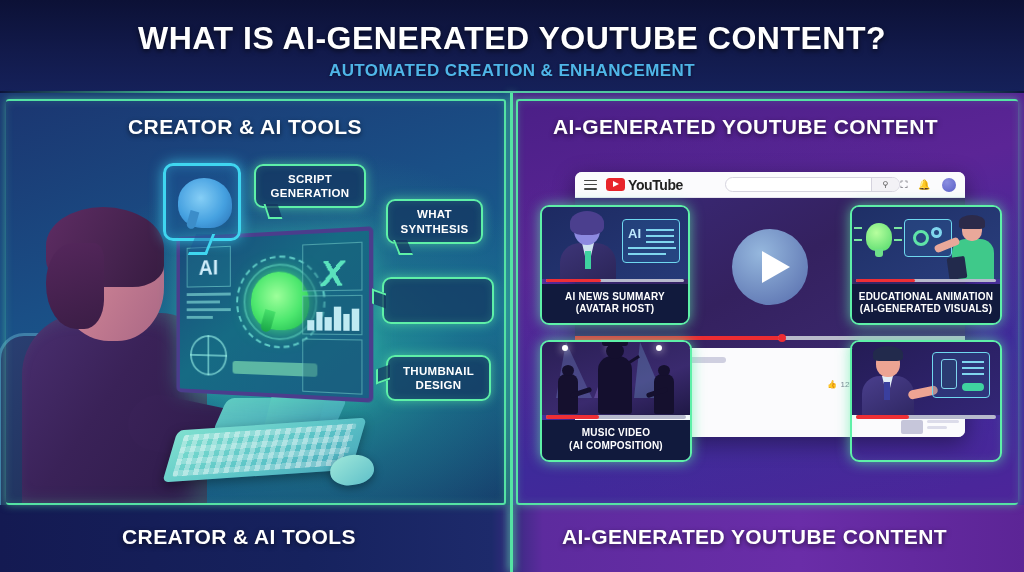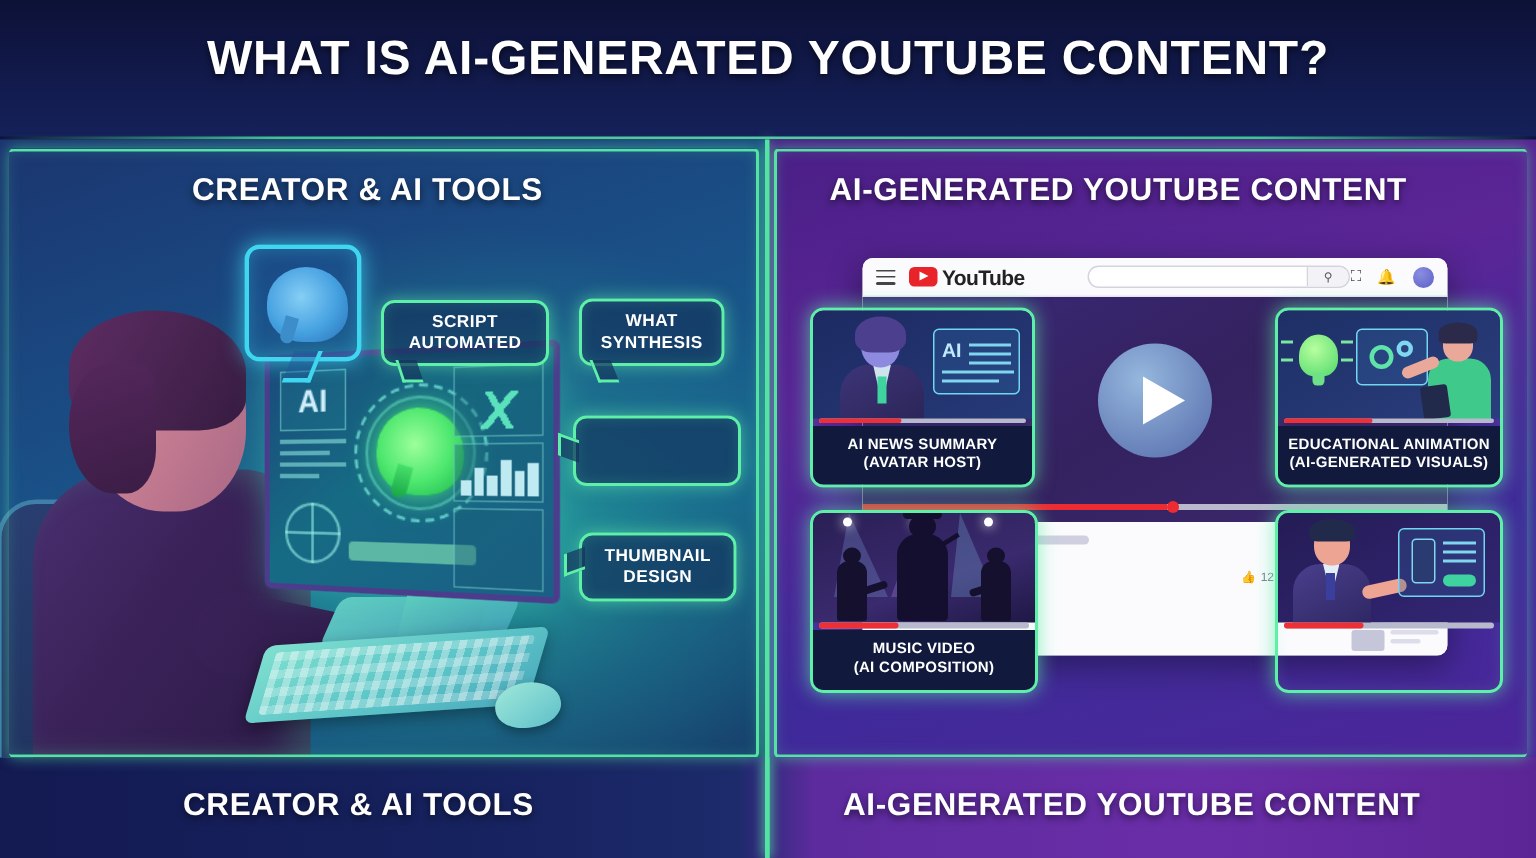--- a/index.html
+++ b/index.html
@@ -249,21 +249,21 @@
     box-shadow:0 0 11px rgba(94,240,168,.6), inset 0 0 9px rgba(94,240,168,.16);
     color:#ffffff; font-size:11.5px; font-weight:bold; line-height:1.25;
     text-align:center; letter-spacing:.3px;
     display:flex; align-items:center; justify-content:center;
     padding:4px 9px;
   }
   .callout .tail{
     position:absolute; width:14px; height:15px;
     background:rgba(20,52,94,.72);
   }
-  .c1{ left:254px; top:164px; width:112px; height:44px;margin-top:36px; }
+  .c1{ left:254px; top:164px; width:112px; height:44px; }
   .c1 .tail{ left:10px; bottom:-13px; border-left:2px solid #5ef0a8; border-bottom:2px solid #5ef0a8; transform:skewX(18deg); }
   .c2{ left:386px; top:199px; width:97px; height:45px; }
   .c2 .tail{ left:8px; bottom:-13px; border-left:2px solid #5ef0a8; border-bottom:2px solid #5ef0a8; transform:skewX(22deg); }
   .c3{ left:382px; top:277px; width:112px; height:47px; }
   .c3 .tail{ left:-12px; top:12px; border-left:2px solid #5ef0a8; border-top:2px solid #5ef0a8; transform:skewY(20deg); }
   .c4{ left:386px; top:355px; width:105px; height:46px; }
   .c4 .tail{ left:-12px; top:10px; border-left:2px solid #5ef0a8; border-bottom:2px solid #5ef0a8; transform:skewY(-20deg); }
 
   
   .yt-monitor{
@@ -438,20 +438,21 @@
   .pr-txt i{ display:block; width:22px; height:2px; background:#7fd6ee; margin-bottom:4px; }
   .pr-btn{ position:absolute; right:5px; bottom:6px; width:22px; height:8px; background:#3fd3a0; border-radius:4px; }
 </style>
 </head>
 <body>
 
 <div id="stage">
 
   <div class="title-band">
     <div class="main-title">WHAT IS AI-GENERATED YOUTUBE CONTENT?</div>
+    <div class="sub-title">AUTOMATED CREATION &amp; ENHANCEMENT</div>
   </div>
 
   <div class="panel panel-left">
 
     <div class="desk"></div>
   </div>
 
   <div class="creator">
     <div class="chair"></div>
     <div class="torso"></div>
@@ -497,21 +498,21 @@
   </div>
 
   <div class="holo-brain">
     <div class="holo-brain-icon"></div>
   </div>
 
   <div class="callout c1">
     <span class="tail"></span>
     <span>
       <span>SCRIPT</span><br>
-      <span>AUTOMATED</span>
+      <span>GENERATION</span>
     </span>
   </div>
   <div class="callout c2">
     <span class="tail"></span>
     <span>
       <span>WHAT</span><br>
       <span>SYNTHESIS</span>
     </span>
   </div>
   <div class="callout c3">

